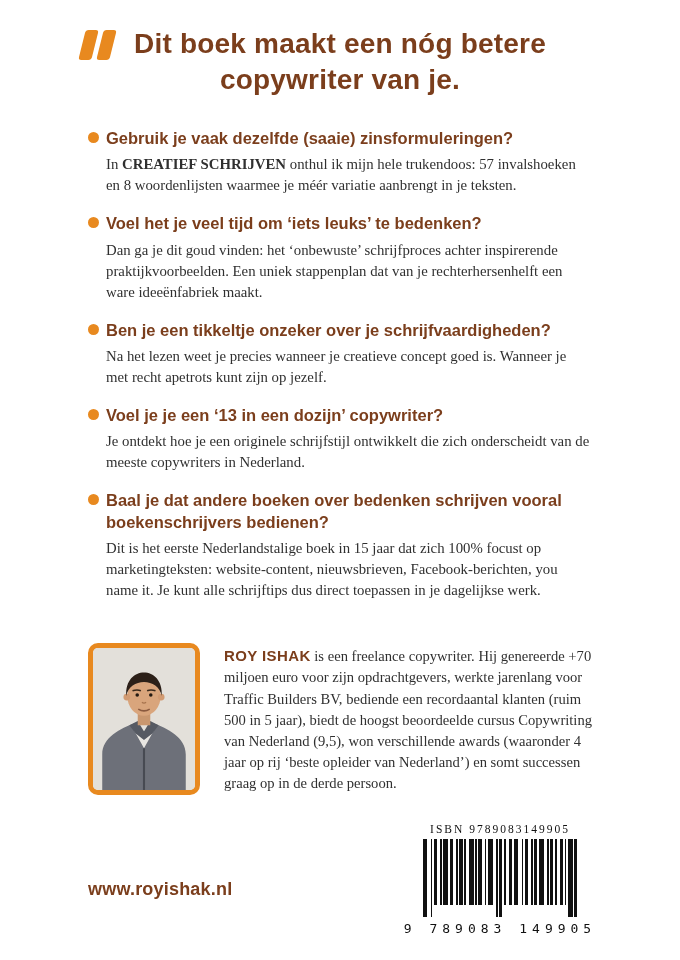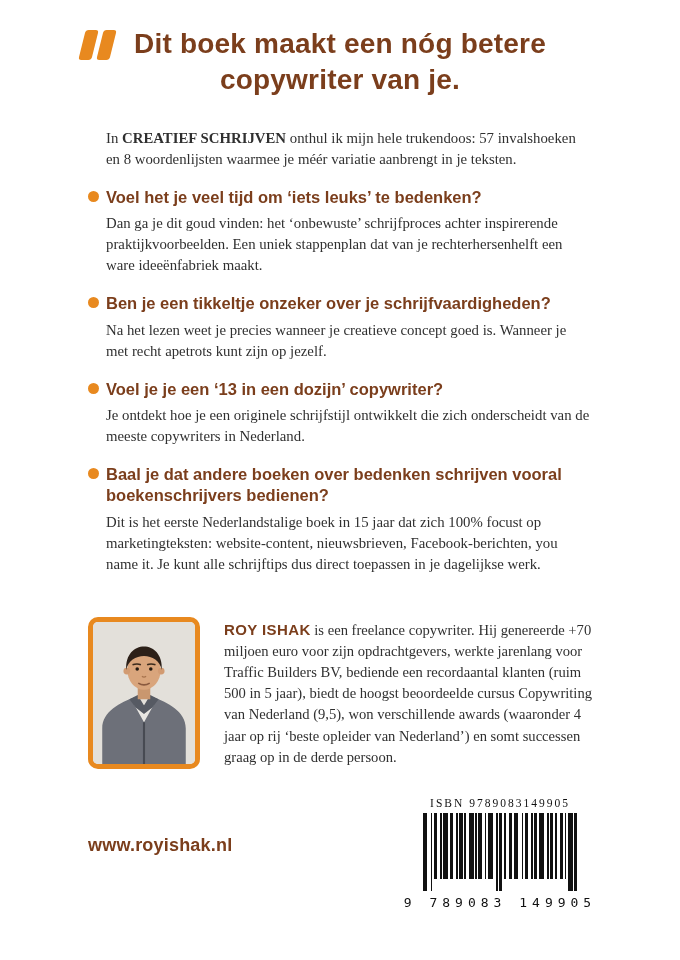--- a/index.html
+++ b/index.html
@@ -57,21 +57,21 @@
   .author-name{
     font-family:"Liberation Sans",sans-serif;font-weight:bold;
     color:var(--brown);font-size:15px;letter-spacing:.4px;
   }
   
   .bottom{
     display:flex;justify-content:space-between;align-items:flex-start;
     margin:10px 80px 0 88px;
   }
   .website{
-    margin-top:42px;
+    margin-top:60px;
     font-family:"Liberation Sans",sans-serif;font-weight:bold;
     color:var(--brown);font-size:18px;letter-spacing:.2px;
   }
   .barcode-box{width:200px;text-align:center;padding-top:4px;}
   .isbn-label{
     font-family:Liberation Serif, serif;font-size:11.5px;
     letter-spacing:2px;color:#111;margin-bottom:4px;white-space:nowrap;
   }
   .bars{
     display:flex;align-items:flex-start;justify-content:center;height:80px;
@@ -92,20 +92,24 @@
     <div class="quote-icon">
       <div class="quote-bar"></div>
       <div class="quote-bar"></div>
     </div>
     <div class="headline">Dit boek maakt een nóg betere</div>
     <div class="headline">copywriter van je.</div>
   </div>
 
   <div class="bullets">
     <div class="bullet">
+      <div class="bullet-head">
+        <span class="dot"></span>
+        <span>Gebruik je vaak dezelfde (saaie) zinsformuleringen?</span>
+      </div>
       <p class="bullet-body"><span>In </span><span class="seg-bold">CREATIEF SCHRIJVEN</span><span> onthul ik mijn hele trukendoos: 57 invalshoeken en 8 woordenlijsten waarmee je méér variatie aanbrengt in je teksten.</span></p>
     </div>
 
     <div class="bullet">
       <div class="bullet-head">
         <span class="dot"></span>
         <span>Voel het je veel tijd om ‘iets leuks’ te bedenken?</span>
       </div>
       <p class="bullet-body"><span>Dan ga je dit goud vinden: het ‘onbewuste’ schrijfproces achter inspirerende praktijkvoorbeelden. Een uniek stappenplan dat van je rechterhersenhelft een ware ideeënfabriek maakt.</span></p>
     </div>

